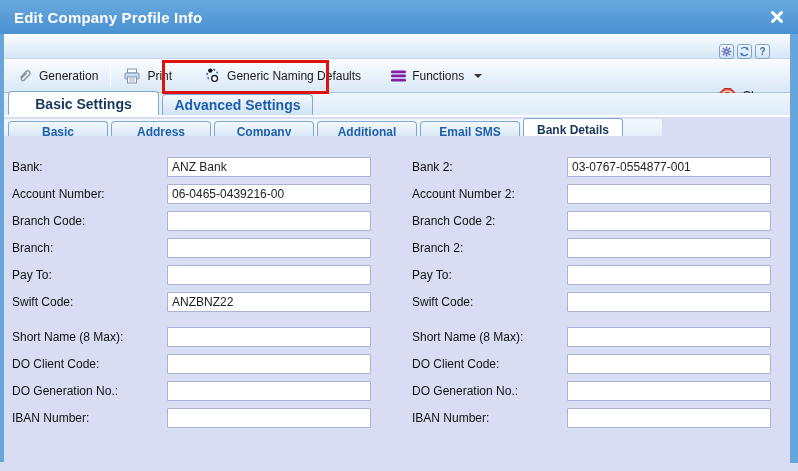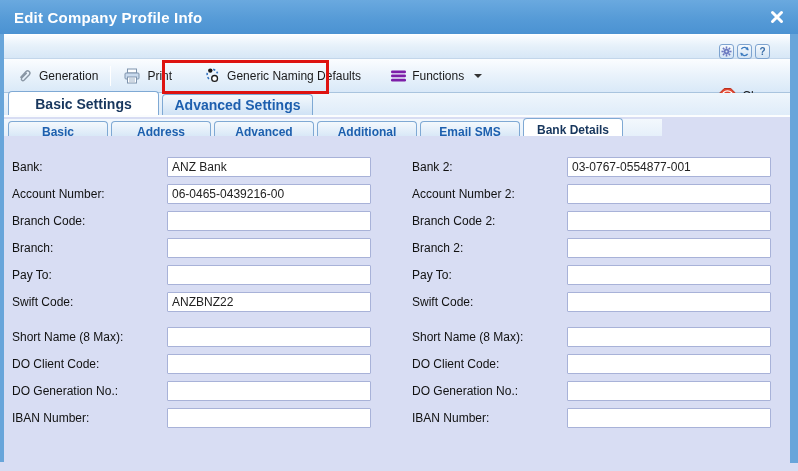--- a/index.html
+++ b/index.html
@@ -201,21 +201,21 @@
   <div id="tabrow2">
   <div class="subtab inactive">
         <span>Basic</span>
       </div>
 
   <div class="subtab inactive">
         <span>Address</span>
       </div>
 
   <div class="subtab inactive">
-        <span>Advanced</span>
+        <span>Company</span>
       </div>
 
   <div class="subtab inactive">
         <span>Additional</span>
       </div>
 
   <div class="subtab inactive">
         <span>Email SMS</span>
       </div>
 

